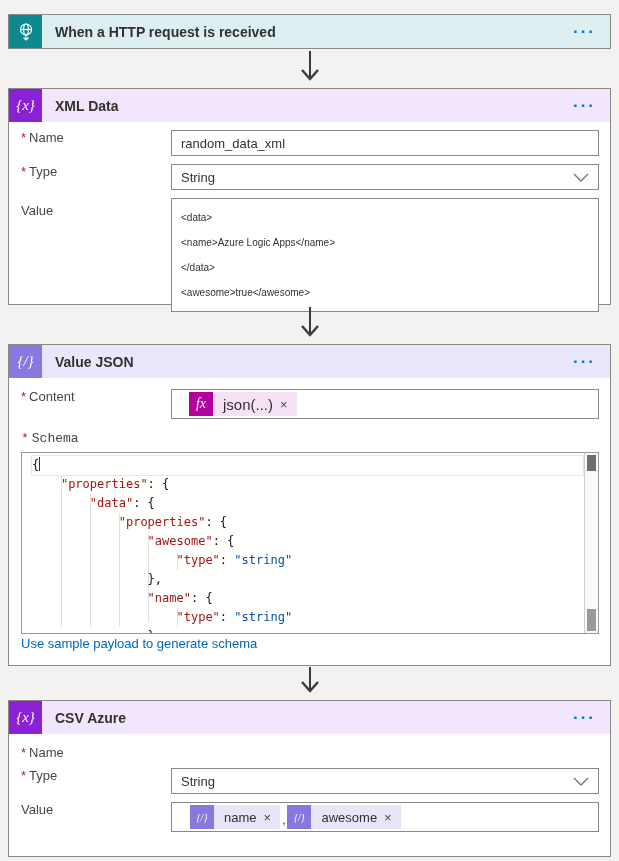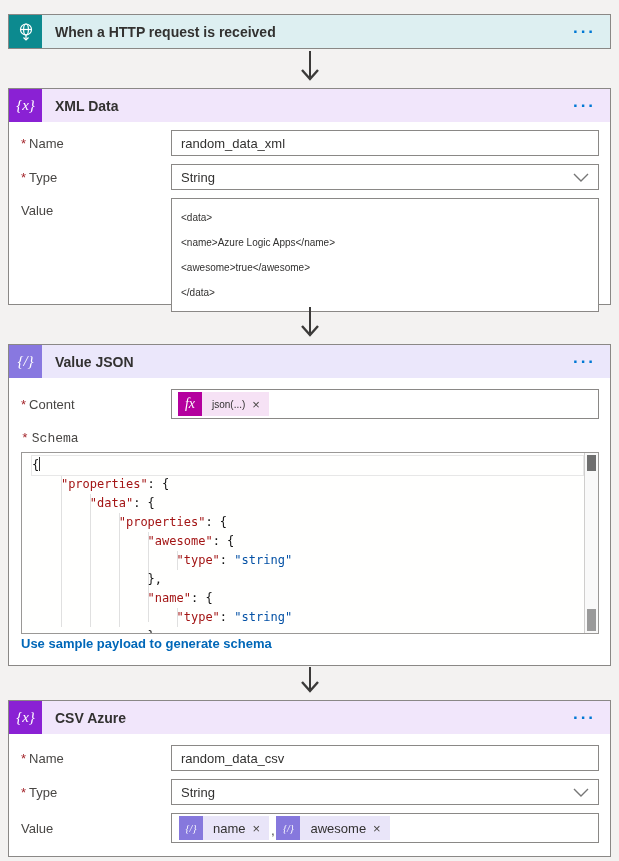--- a/index.html
+++ b/index.html
@@ -32,51 +32,51 @@
 
   
   .hdr-trigger { background:#ddeff1; }
   .hdr-variable { background:#f1e6fb; }
   .hdr-dataop { background:#ebe7fb; }
   .ic-trigger { background:#0c8a8f; }
   .ic-variable { background:#8a21d4; }
   .ic-dataop { background:#8878e0; }
 
   
-  .field-row { display:flex; align-items:center; margin:8px 11px 0 12px; }
+  .field-row { display:flex; margin:8px 11px 0 12px; }
   .field-row.top { align-items:flex-start; }
   .field-label { width:150px; flex:0 0 150px; font-size:13px; color:#484644; padding-top:0; }
   .top .field-label { padding-top:5px; }
   .req { color:#a4262c; margin-right:3px; font-size:13px; }
   .text-input {
     flex:1; height:26px; border:1px solid #8a8886; background:#fff;
     font:13px "Liberation Sans", sans-serif; color:#323130; padding:0 9px; outline:none;
   }
   .dropdown {
     flex:1; height:26px; border:1px solid #8a8886; background:#fff;
     display:flex; align-items:center; padding:0 9px; font-size:13px; cursor:pointer;
   }
   .dropdown svg { margin-left:auto; }
   .multiline-box {
     flex:1; border:1px solid #8a8886; background:#fff; padding:6px 9px; min-height:99px;
   }
   .ta-line { font-size:10px; line-height:25px; color:#323130; white-space:pre; }
   .pill-box {
     flex:1; border:1px solid #8a8886; background:#fff; height:30px;
-    display:flex; align-items:center; padding:0 6px;
+    display:flex; align-items:center; padding:0 17px;
   }
 
   
   .fx-pill { display:inline-flex; align-items:center; height:24px; background:#f6e2f5; cursor:pointer; }
   .fx-icon {
     width:24px; height:24px; background:#b4009e; color:#fff;
     display:flex; align-items:center; justify-content:center;
     font-family:"Liberation Serif", serif; font-style:italic; font-size:14px;
   }
-  .fx-text { padding:0 4px 0 10px; font-size:10px; color:#323130; }
+  .fx-text { padding:0 4px 0 10px; font-size:15px; color:#323130; }
   .pill-x { padding:0 9px 0 3px; font-size:13px; color:#484644; cursor:pointer; }
 
   
   .token-pill { display:inline-flex; align-items:center; height:24px; background:#e9e5f9; margin:0 1px; cursor:pointer; }
   .token-icon {
     width:24px; height:24px; background:#8678dd; color:#fff;
     display:flex; align-items:center; justify-content:center;
     font-size:10px; font-style:italic;
   }
   .token-label { padding:0 4px 0 10px; font-size:13px; color:#323130; }
@@ -102,21 +102,21 @@
   .indent-guide { position:absolute; width:1px; background:#e0e0e0; }
   .vscroll {
     position:absolute; top:0; right:0; bottom:0; width:14px;
     background:#f9f9f9; border-left:1px solid #cfcecd;
   }
   .vthumb-top { position:absolute; top:2px; left:2px; right:2px; height:16px; background:#6f6f6f; }
   .vthumb-bottom { position:absolute; bottom:2px; left:2px; right:2px; height:22px; background:#9a9a9a; }
 
   .sample-link {
     display:inline-block; margin:0 12px 0 12px; font-size:13px; color:#0067b8;
-    cursor:pointer; text-decoration:none;font-weight:bold;
+    cursor:pointer; text-decoration:none;
   }
 
   
   .arrow { position:absolute; left:295px; width:30px; }
 </style>
 </head>
 <body>
 
 <div class="canvas">
 
@@ -158,22 +158,22 @@
         <svg width="16" height="9" viewBox="0 0 16 9">
           <polyline points="1,1 8,8 15,1" fill="none" stroke="#767676" stroke-width="1.4"></polyline>
         </svg>
       </div>
     </div>
     <div class="field-row top">
       <span class="field-label">Value</span>
       <div class="multiline-box">
           <div class="ta-line">&lt;data&gt;</div>
           <div class="ta-line">&lt;name&gt;Azure Logic Apps&lt;/name&gt;</div>
+          <div class="ta-line">&lt;/data&gt;</div>
           <div class="ta-line">&lt;awesome&gt;true&lt;/awesome&gt;</div>
-          <div class="ta-line">&lt;/data&gt;</div>
         </div>
     </div>
   </div>
 
   <svg class="arrow" style="top:307px;" width="30" height="36" viewBox="0 0 30 36">
     <line x1="15" y1="0" x2="15" y2="26" stroke="#3b3a39" stroke-width="2"></line>
     <path d="M7 19 L15 28 L23 19" fill="none" stroke="#3b3a39" stroke-width="2.4"></path>
   </svg>
 
   <div class="card" style="top:344px; height:322px;">
@@ -217,21 +217,20 @@
   </svg>
 
   <div class="card" style="top:700px; height:157px;">
     <div class="card-header hdr-variable">
       <div class="icon-square ic-variable brace-glyph">{x}</div>
       <span class="card-title">CSV Azure</span>
       <span class="menu-dots">···</span>
     </div>
     <div class="field-row" style="margin-top:11px;">
       <span class="field-label"><span class="req">*</span><span>Name</span></span>
-      <input class="text-input" readonly="" value="random_data_csv" style="">
     </div>
     <div class="field-row">
       <span class="field-label"><span class="req">*</span><span>Type</span></span>
       <div class="dropdown">
         <span>String</span>
         <svg width="16" height="9" viewBox="0 0 16 9">
           <polyline points="1,1 8,8 15,1" fill="none" stroke="#767676" stroke-width="1.4"></polyline>
         </svg>
       </div>
     </div>

